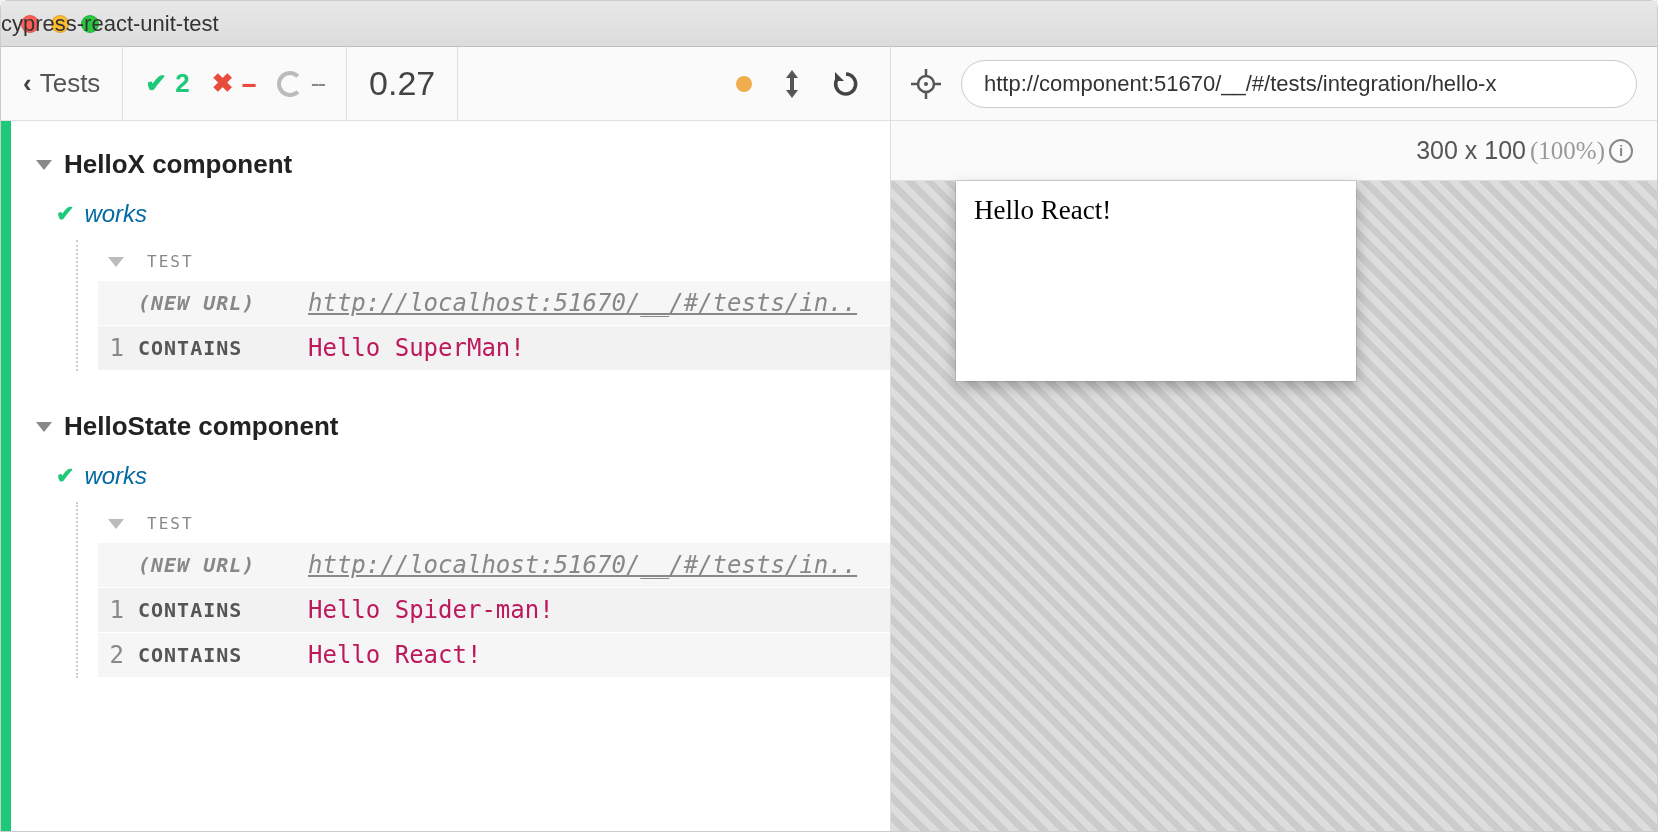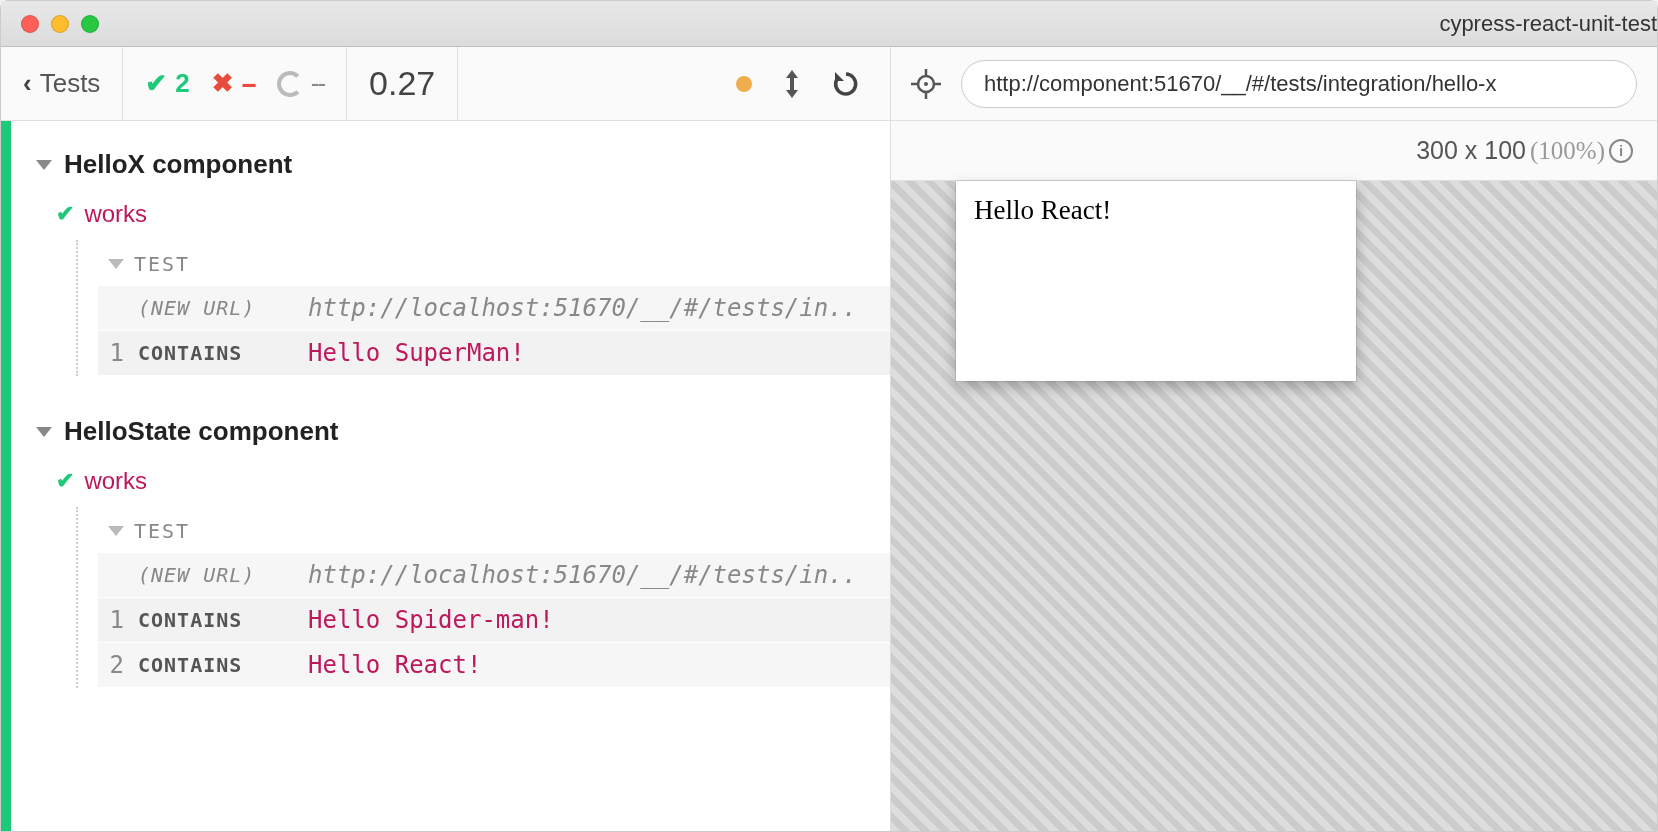--- a/index.html
+++ b/index.html
@@ -32,21 +32,21 @@
       gap: 12px;
       padding-left: 20px;
     }
     .tl { width: 18px; height: 18px; border-radius: 50%; border: 1px solid rgba(0,0,0,0.15); }
     .tl.red { background: #ff5f57; }
     .tl.yellow { background: #ffbd2e; }
     .tl.green { background: #28c940; }
     .win-title {
       position: absolute;
       left: 0; right: 0;
-      text-align: right;
+      text-align: left;
       font-size: 22px;
       color: #333;
       pointer-events: none;
     }
     .content {
       flex: 1;
       display: flex;
       background: #fafafa;
       overflow: hidden;
     }
@@ -121,57 +121,57 @@
     .it-row {
       display: flex;
       align-items: center;
       gap: 10px;
       padding: 6px 0 12px 30px;
       cursor: pointer;
     }
     .check {
       color: #1fc97a; font-size: 22px; font-weight: bold;
     }
-    .it-title { font-size: 24px; color: #be185d; }
+    .it-title { font-size: 24px; color: #0369a1; font-style: italic; }
 
     .test-block {
       margin-left: 50px;
       border-left: 2px dotted #ccc;
       padding-left: 20px;
       margin-bottom: 20px;
     }
     .test-header {
       display: flex;
       align-items: center;
-      gap: 10px;
+      gap: 23px;
       padding: 12px 0 10px 10px;
       color: #888;
-      font-size: 20px;
+      font-size: 16px;
     }
     .test-label { letter-spacing: 2px; font-family: "SFMono-Regular", Menlo, monospace; }
     .cmd-row {
       display: flex;
       align-items: center;
       background: #f2f2f2;
       border-bottom: 1px solid #fff;
       padding: 8px 20px 8px 0;
       font-family: "SFMono-Regular", Menlo, Consolas, monospace;
       font-size: 24px;
       cursor: pointer;
     }
     .cmd-row.lighter { background: #f6f6f6; }
     .cmd-num {
       width: 40px; text-align: right; color: #888; padding-right: 14px; font-family: inherit;
     }
     .cmd-name {
       width: 170px; color: #555; letter-spacing: 1px; font-weight: 600; font-size: 20px; font-family: inherit;
     }
-    .cmd-name.italic { font-style: italic; color: #888; font-weight: 400; }
+    .cmd-name.italic { font-style: italic; color: #888; font-weight: 700; }
     .cmd-msg { flex: 1; color: #be185d; font-family: inherit; overflow: hidden; white-space: nowrap; text-overflow: ellipsis; }
-    .cmd-msg.url { font-style: italic; color: #888; }
+    .cmd-msg.url { font-style: italic; color: #888; text-decoration: underline; }
 
     .right-pane {
       flex: 1;
       display: flex;
       flex-direction: column;
       background: #f4f4f4;
     }
     .rp-toolbar {
       height: 74px;
       display: flex;

